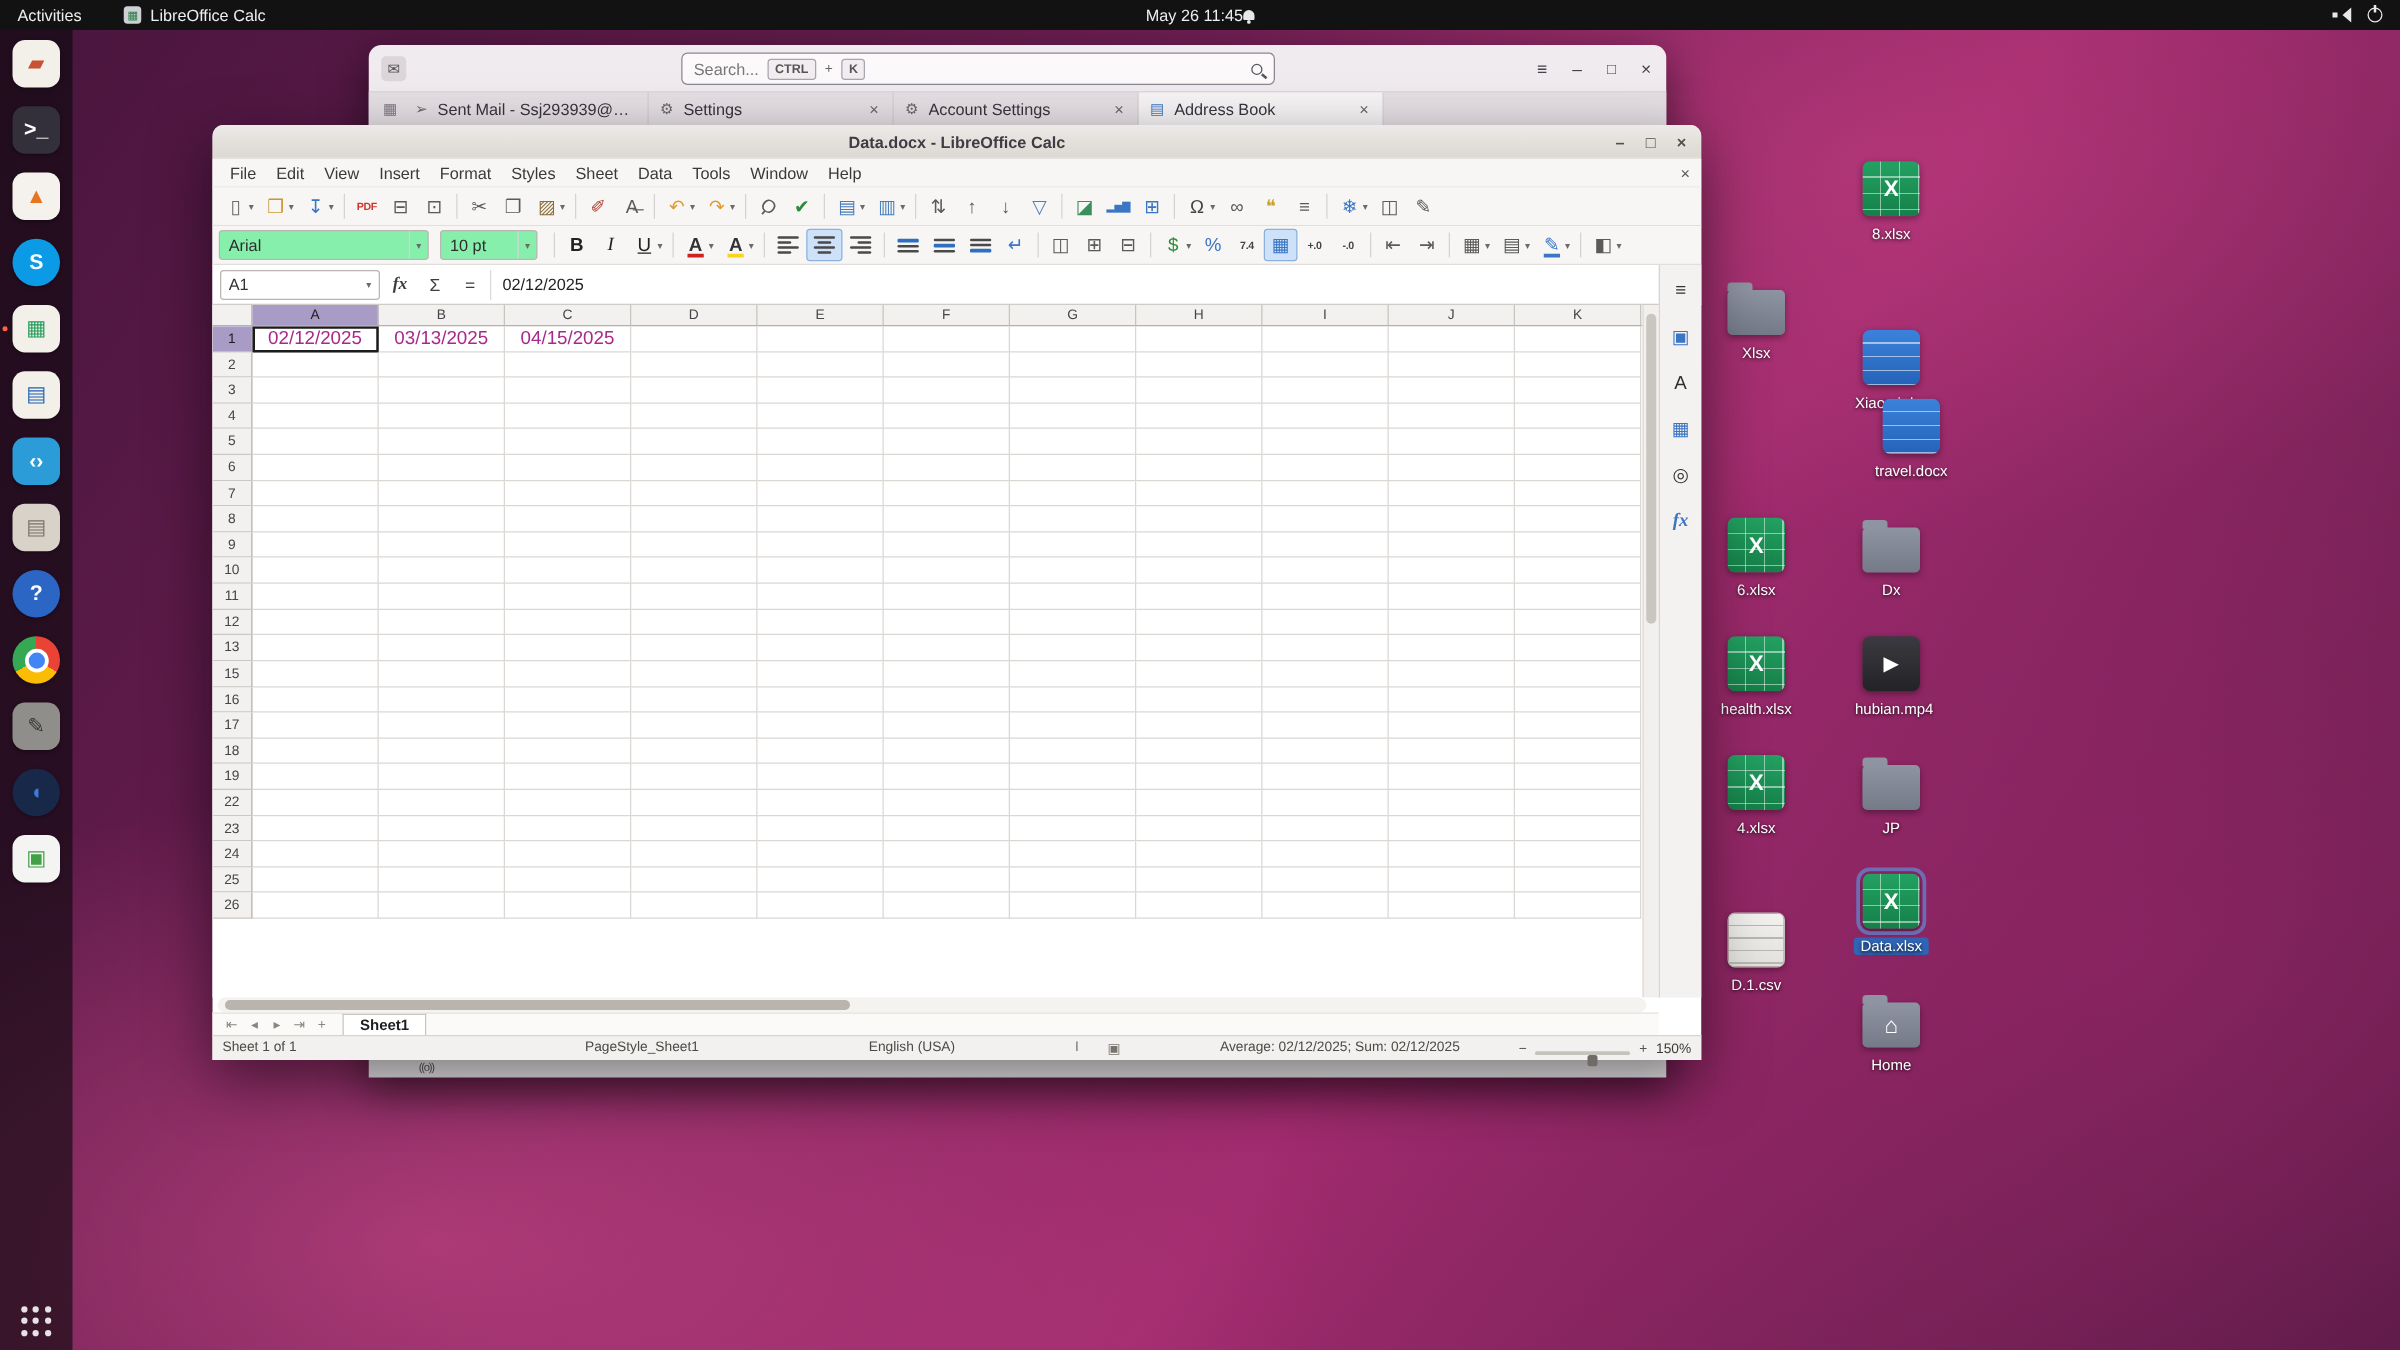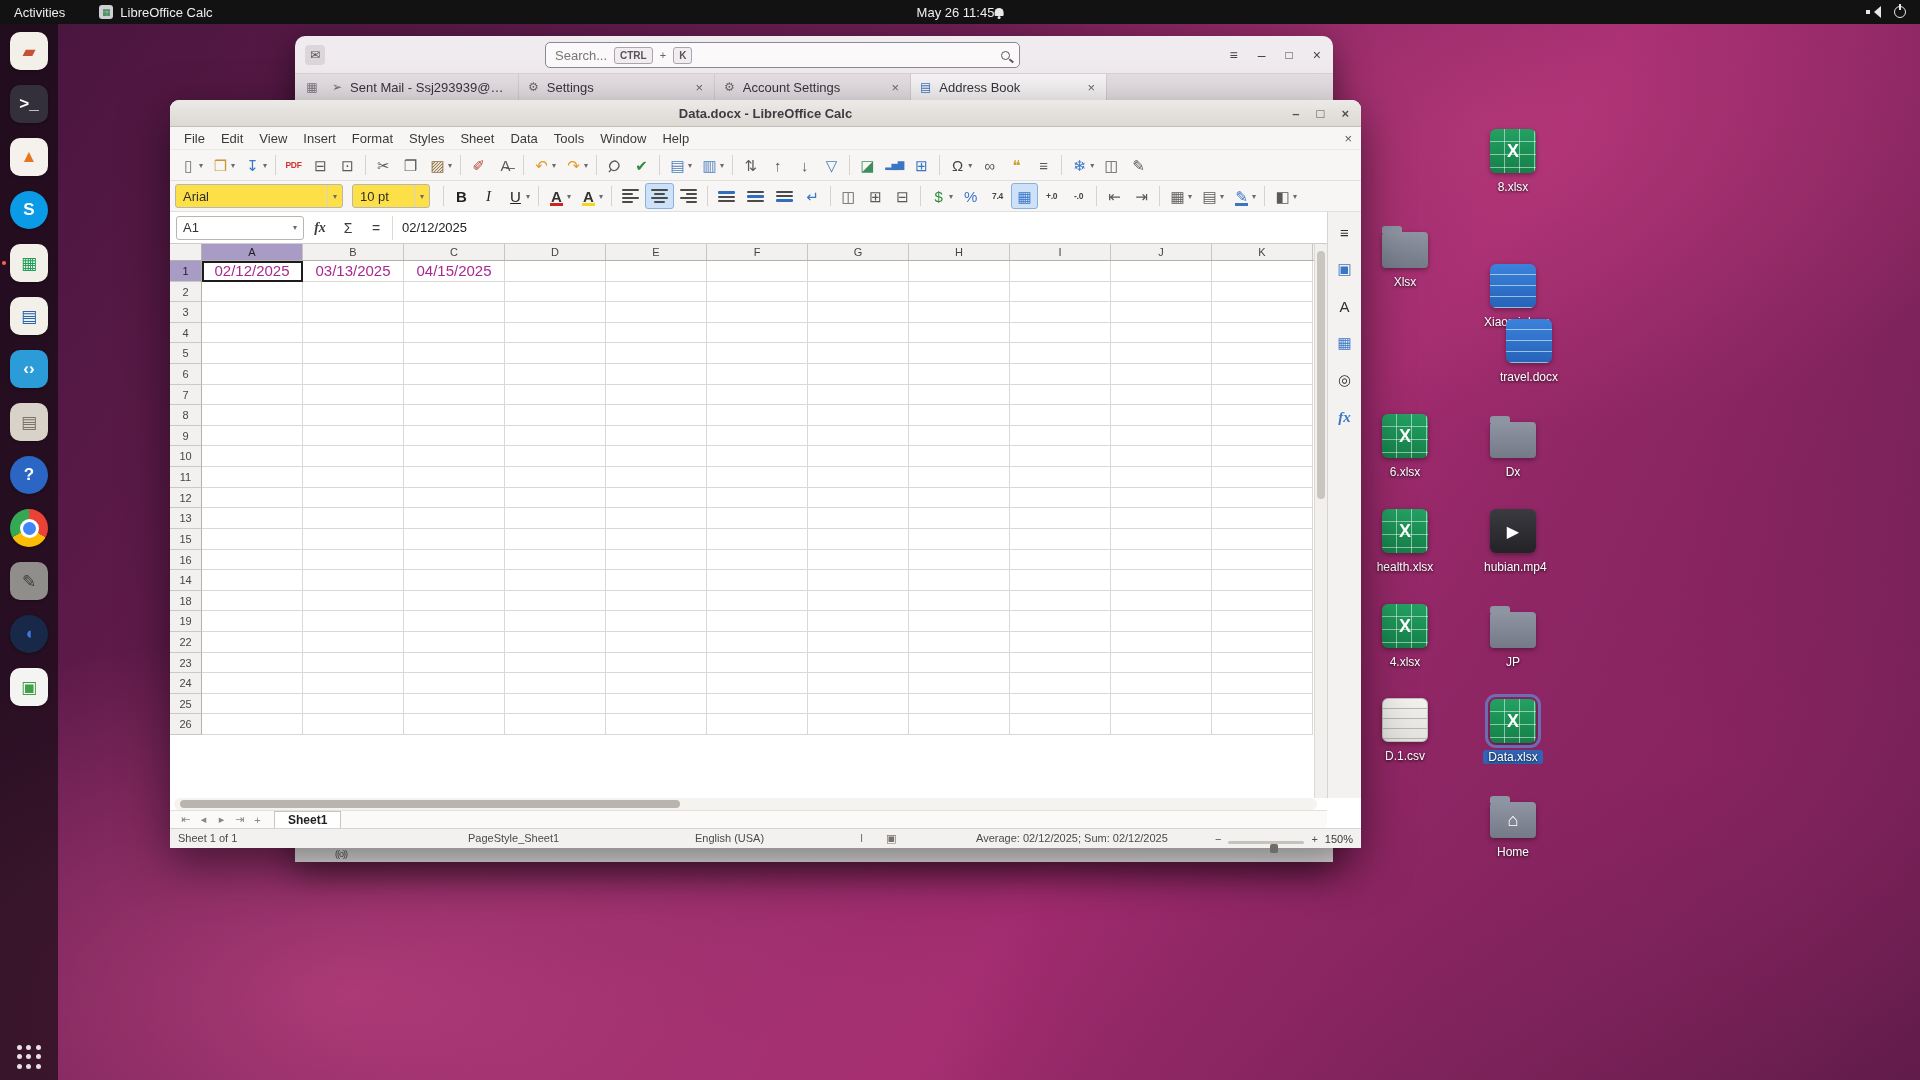--- a/index.html
+++ b/index.html
@@ -109,21 +109,21 @@
   .tb-glyph.italic{font-style:italic;font-family:"Liberation Serif",serif;color:#222}
   .tb-glyph.und{text-decoration:underline;color:#222}
   .tb-glyph.fontcolor,.tb-glyph.hlcolor,.tb-glyph.bcolor{position:relative;font-weight:700;color:#333}
   .tb-glyph.fontcolor::after,.tb-glyph.hlcolor::after,.tb-glyph.bcolor::after{
     content:'';position:absolute;left:3px;right:3px;bottom:-2px;height:3px}
   .tb-glyph.fontcolor::after{background:#cc2222}
   .tb-glyph.hlcolor::after{background:#f7d61a}
   .tb-glyph.bcolor::after{background:#3a76c4}
   .dd{font-size:8px;color:#6a6a6a;margin-left:1px}
   .tb-sep{width:1px;height:20px;background:#d6d3cf;margin:0 4px;flex:0 0 1px}
-  .combo{height:24px;border:1px solid #b9b5b0;background:#fde047;border-radius:3px;display:flex;align-items:center;
+  .combo{height:24px;border:1px solid #b9b5b0;background:#86efac;border-radius:3px;display:flex;align-items:center;
     padding:0 0 0 7px;font-size:13px;color:#2f2d2b;margin-right:9px}
   .combo .cval{flex:1}
   .combo .dd{border-left:1px solid #d6d3cf;align-self:stretch;display:flex;align-items:center;padding:0 5px;margin:0}
   .bars{display:flex;flex-direction:column;justify-content:center;gap:2px;width:17px;height:16px;margin:0 2px}
   .bars i{height:2px;background:#4a4a4a;border-radius:1px;width:17px}
   .b-left i:nth-child(even){width:11px}
   .b-center i:nth-child(even){width:11px;margin:0 auto}
   .b-right i:nth-child(even){width:11px;margin-left:auto}
   .b-top i:nth-child(4),.b-vcenter i:nth-child(4),.b-bottom i:nth-child(4){display:none}
   .b-top i:nth-child(1){height:3px;background:#2f6fc0}
@@ -260,21 +260,21 @@
     <div class="dicon" style="left: 1479px; top: 129px;"><div class="tile t-xlsx">X</div><div class="dlabel">8.xlsx</div></div>
     <div class="dicon" style="left: 1371px; top: 224px;"><div class="tile t-folder"></div><div class="dlabel">Xlsx</div></div>
     <div class="dicon" style="left: 1479px; top: 224px; margin-top: 40px;"><div class="tile t-docx"></div><div class="dlabel">Xiaomi.docx</div></div>
     <div class="dicon" style="left: 1479px; top: 319px; margin-left: 16px;"><div class="tile t-docx"></div><div class="dlabel">travel.docx</div></div>
     <div class="dicon" style="left: 1371px; top: 414px;"><div class="tile t-xlsx">X</div><div class="dlabel">6.xlsx</div></div>
     <div class="dicon" style="left: 1479px; top: 414px;"><div class="tile t-folder"></div><div class="dlabel">Dx</div></div>
     <div class="dicon" style="left: 1371px; top: 509px;"><div class="tile t-xlsx">X</div><div class="dlabel">health.xlsx</div></div>
     <div class="dicon" style="left: 1479px; top: 509px;"><div class="tile t-mp4">▶</div><div class="dlabel">hubian.mp4</div></div>
     <div class="dicon" style="left: 1371px; top: 604px;"><div class="tile t-xlsx">X</div><div class="dlabel">4.xlsx</div></div>
     <div class="dicon" style="left: 1479px; top: 604px;"><div class="tile t-folder"></div><div class="dlabel">JP</div></div>
-    <div class="dicon" style="left: 1371px; top: 698px;"><div class="tile t-csv"></div><div class="dlabel">D.1.csv</div></div>
+    <div class="dicon" style="left: 1371px; top: 730px;"><div class="tile t-csv"></div><div class="dlabel">D.1.csv</div></div>
     <div class="dicon selected" style="left: 1479px; top: 699px;"><div class="tile t-xlsx">X</div><div class="dlabel">Data.xlsx</div></div>
     <div class="dicon" style="left: 1479px; top: 794px;"><div class="tile t-home">⌂</div><div class="dlabel">Home</div></div>
   </div>
 
 <div class="tbird">
   <div class="tb-top">
     <span class="tb-mailicon">✉</span>
     <div class="tb-search">
       <span>Search...</span>
       <span class="key">CTRL</span>
@@ -819,21 +819,21 @@
           <div class="cell"></div>
           <div class="cell"></div>
           <div class="cell"></div>
           <div class="cell"></div>
           <div class="cell"></div>
           <div class="cell"></div>
           <div class="cell"></div>
           <div class="cell"></div>
         </div>
         <div class="grow">
-          <div class="rowh">14</div>
+          <div class="rowh">17</div>
           <div class="cell"></div>
           <div class="cell"></div>
           <div class="cell"></div>
           <div class="cell"></div>
           <div class="cell"></div>
           <div class="cell"></div>
           <div class="cell"></div>
           <div class="cell"></div>
           <div class="cell"></div>
           <div class="cell"></div>

